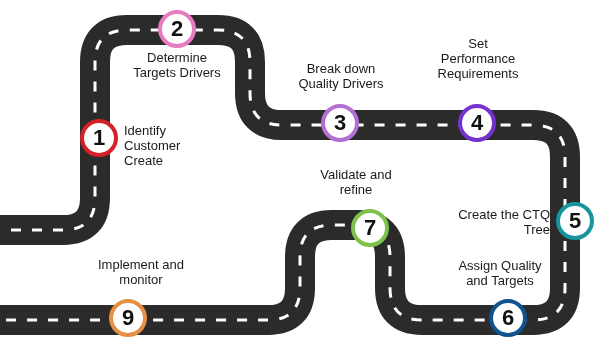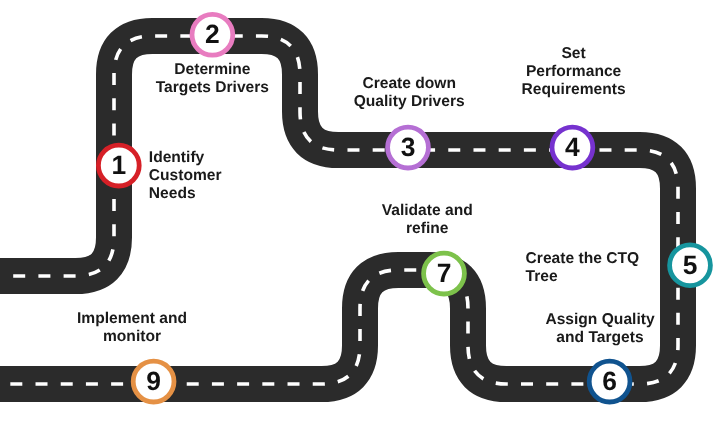--- a/index.html
+++ b/index.html
@@ -23,29 +23,29 @@
     font-weight:bold;
     font-size:22px;
     color:#111111;
     line-height:1;
     z-index:5;
   }
   .marker .num{pointer-events:none;}
   .label{
     position:absolute;
     font-size:13px;
-    font-weight:bold;
+    font-weight:normal;
     color:#1a1a1a;
     line-height:1.15;
     white-space:pre-line;
     z-index:4;
   }
   .label.left{text-align:left;}
   .label.center{text-align:center;}
-  .label.right{}
+  .label.right{text-align:right;}
 </style>
 </head>
 <body style="background: rgb(255, 255, 255);">
 
 <div id="stage">
 
   <svg class="road" viewBox="0 0 600 352" aria-hidden="true">
 
     <path id="roadBody" d="M -10 230
              L 63 230
@@ -116,30 +116,30 @@
       <div class="marker" style="left: 351px; top: 209px; width: 38px; height: 38px; border: 4px solid rgb(125, 194, 75);">
         <span class="num">7</span>
       </div>
       <div class="marker" style="left: 109px; top: 299px; width: 38px; height: 38px; border: 4px solid rgb(229, 145, 69);">
         <span class="num">9</span>
       </div>
     </div>
   <div id="labels">
       <div class="label left" style="left: 124px; top: 124px;">Identify
 Customer
-Needs</div>
+Create</div>
       <div class="label center" style="left: 110px; top: 51px; width: 134px;">Determine
 Targets Drivers</div>
-      <div class="label center" style="left: 285px; top: 62px; width: 112px;">Create down
+      <div class="label center" style="left: 285px; top: 62px; width: 112px;">Break down
 Quality Drivers</div>
       <div class="label center" style="left: 420px; top: 37px; width: 116px;">Set
 Performance
 Requirements</div>
       <div class="label right" style="left: 438px; top: 208px; width: 112px;">Create the CTQ
 Tree</div>
       <div class="label center" style="left: 445px; top: 259px; width: 110px;">Assign Quality
 and Targets</div>
       <div class="label center" style="left: 308px; top: 168px; width: 96px;">Validate and
 refine</div>
-      <div class="label center" style="left: 56px; top: 258px; width: 108px;">Implement and
+      <div class="label center" style="left: 87px; top: 258px; width: 108px;">Implement and
 monitor</div>
     </div>
 </div>
 
 </body></html>

